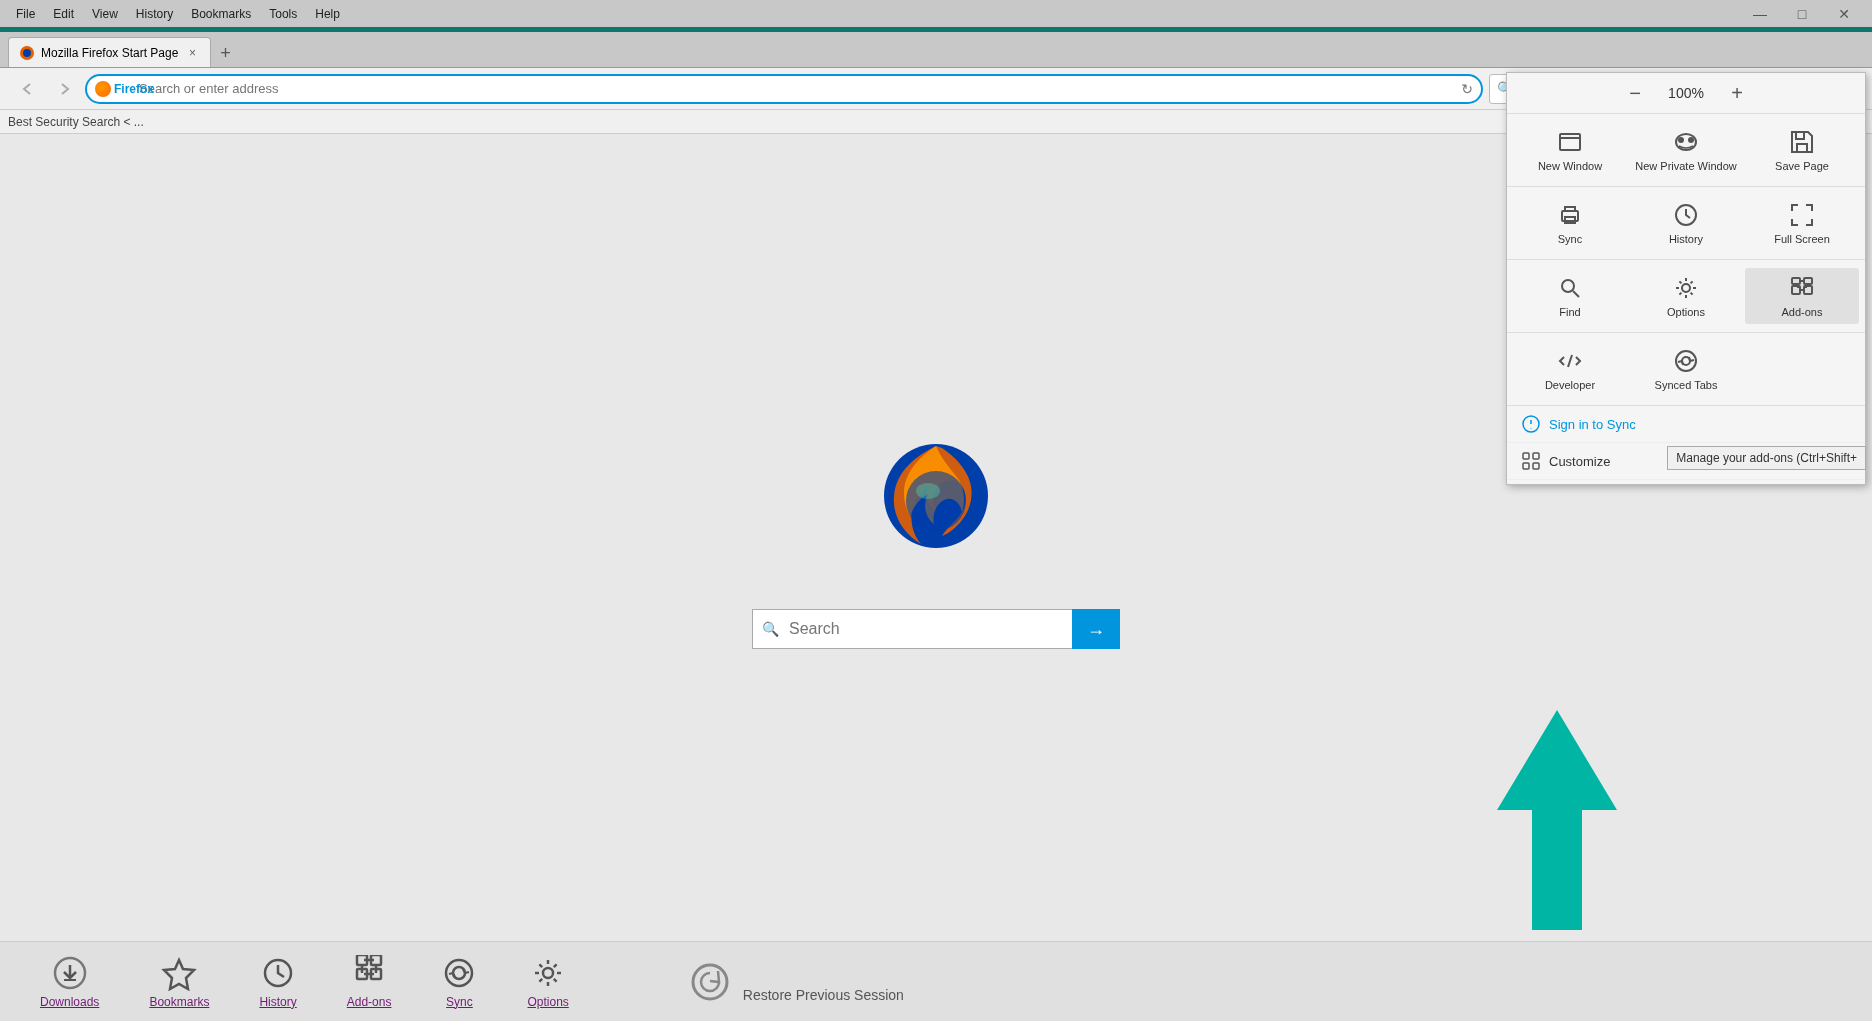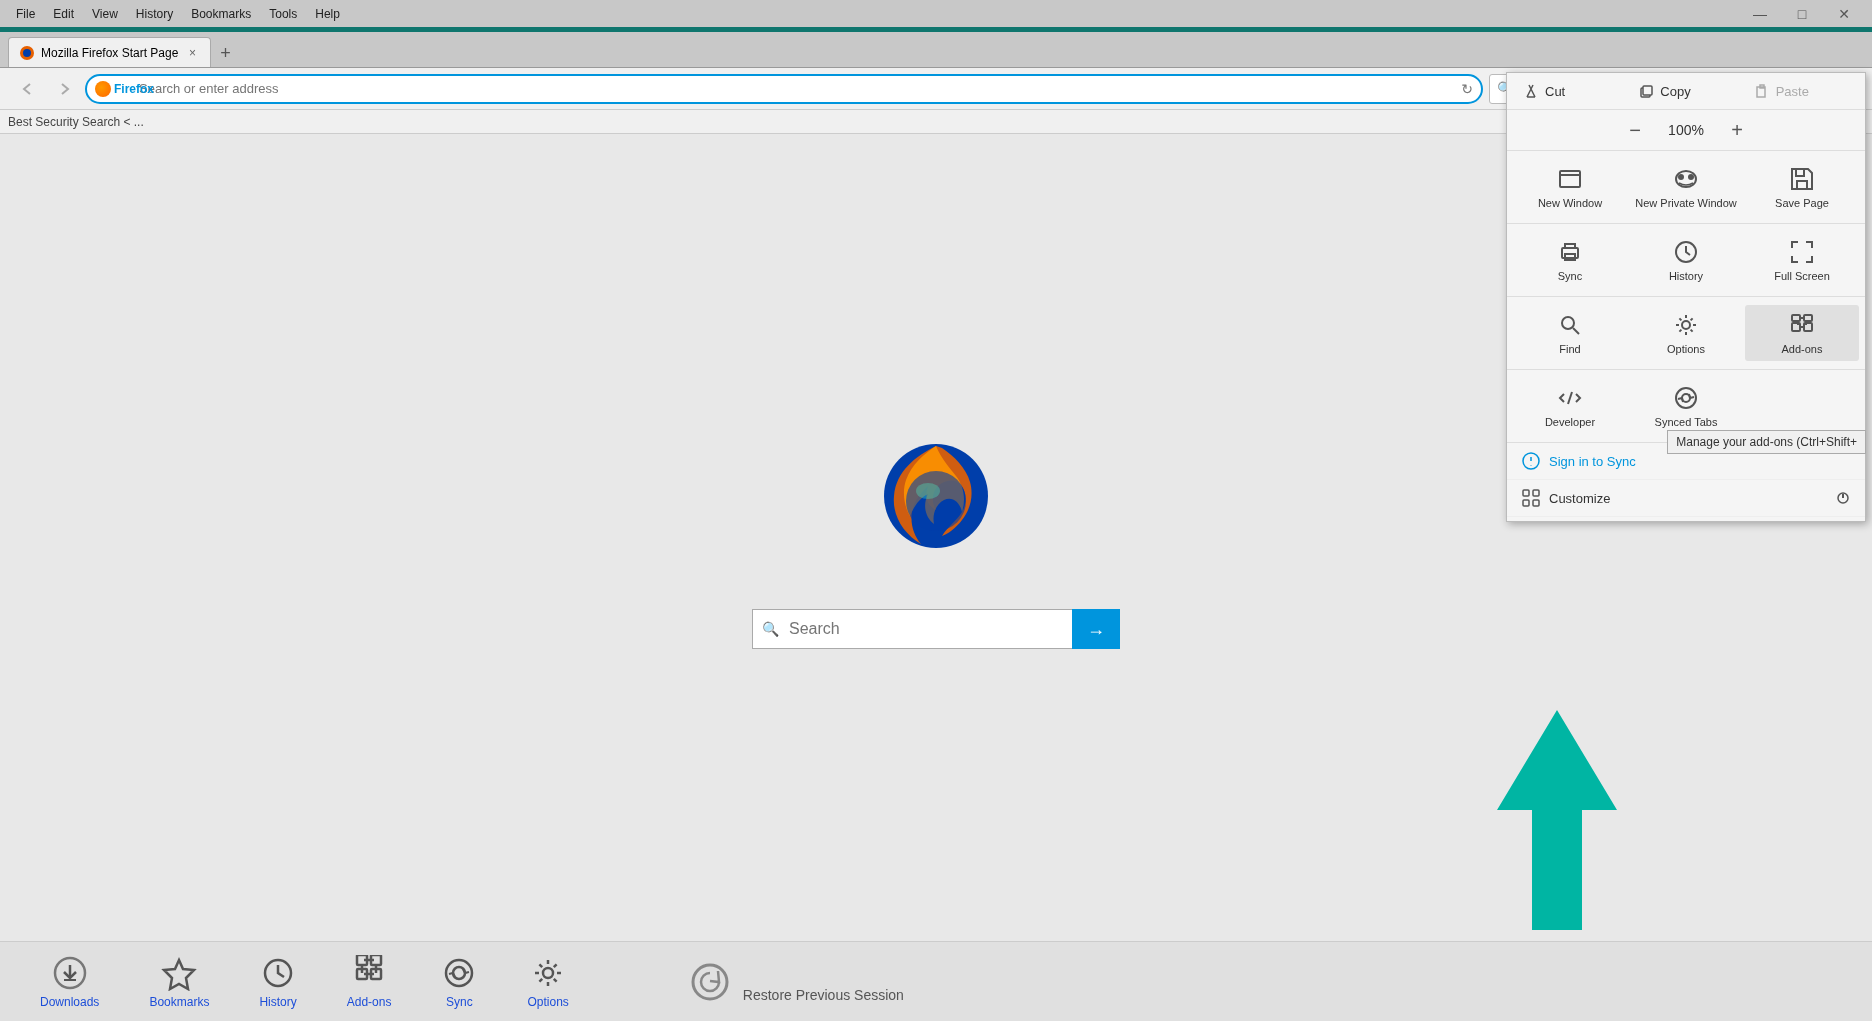--- a/index.html
+++ b/index.html
@@ -250,21 +250,22 @@
       gap: 4px;
       cursor: pointer;
       color: #555;
     }
     .bottom-icon-item svg {
       width: 36px;
       height: 36px;
     }
     .bottom-icon-label {
       font-size: 12px;
-      color: #1d4ed8;
+      color: #701a75;
+      text-decoration: underline;
     }
     .restore-session {
       display: flex;
       align-items: flex-end;
       gap: 12px;
       margin-left: 120px;
       cursor: pointer;
       color: #555;
     }
     .restore-icon {
@@ -380,21 +381,21 @@
     
     .tooltip {
       position: absolute;
       background: #f0f0f0;
       border: 1px solid #aaa;
       padding: 4px 8px;
       font-size: 12px;
       color: #333;
       white-space: nowrap;
       pointer-events: none;
-      top: 430px;
+      top: 446px;
       right: 6px;
       z-index: 200;
     }
 
     
     .address-wrapper {
       flex: 1;
       position: relative;
       display: flex;
       align-items: center;
@@ -633,41 +634,20 @@
       <circle cx="21" cy="21" r="17"></circle>
       <path d="M21 12 a9 9 0 1 0 9 9" fill="none" stroke="#888" stroke-width="2.5"></path>
       <polyline points="29,10 30,21 21,20" fill="none" stroke="#888" stroke-width="2.5"></polyline>
     </svg>
     <span class="restore-label">Restore Previous Session</span>
   </div>
 </div>
 
 <div class="dropdown-menu">
 
-  <div class="clipboard-row">
-    <button class="clip-btn">
-      <svg width="16" height="16" viewBox="0 0 16 16">
-          <path d="M4 14 L10 2 M12 14 L6 2 M4 14 h8" fill="none" stroke="#555" stroke-width="1.5"></path>
-        </svg>
-      <span>Cut</span>
-    </button>
-    <button class="clip-btn">
-      <svg width="16" height="16" viewBox="0 0 16 16">
-          <rect x="3" y="5" width="9" height="9" rx="1" fill="none" stroke="#555" stroke-width="1.5"></rect>
-          <rect x="5" y="3" width="9" height="9" rx="1" fill="#f5f5f5" stroke="#555" stroke-width="1.5"></rect>
-        </svg>
-      <span>Copy</span>
-    </button>
-    <button class="clip-btn" style="color:#aaa;">
-      <svg width="16" height="16" viewBox="0 0 16 16">
-          <path d="M5 4 h6 v10 h-8 v-10 h2 M6 2 h4 v3 h-4 z" fill="none" stroke="#aaa" stroke-width="1.5"></path>
-        </svg>
-      <span style="color:#aaa;">Paste</span>
-    </button>
-  </div>
 
   <div class="zoom-row">
     <button class="zoom-btn">−</button>
     <span class="zoom-label">100%</span>
     <button class="zoom-btn">+</button>
   </div>
 
   <div class="menu-row">
     <div class="menu-cell">
       <svg viewBox="0 0 28 28" fill="none" stroke="#555" stroke-width="2">

